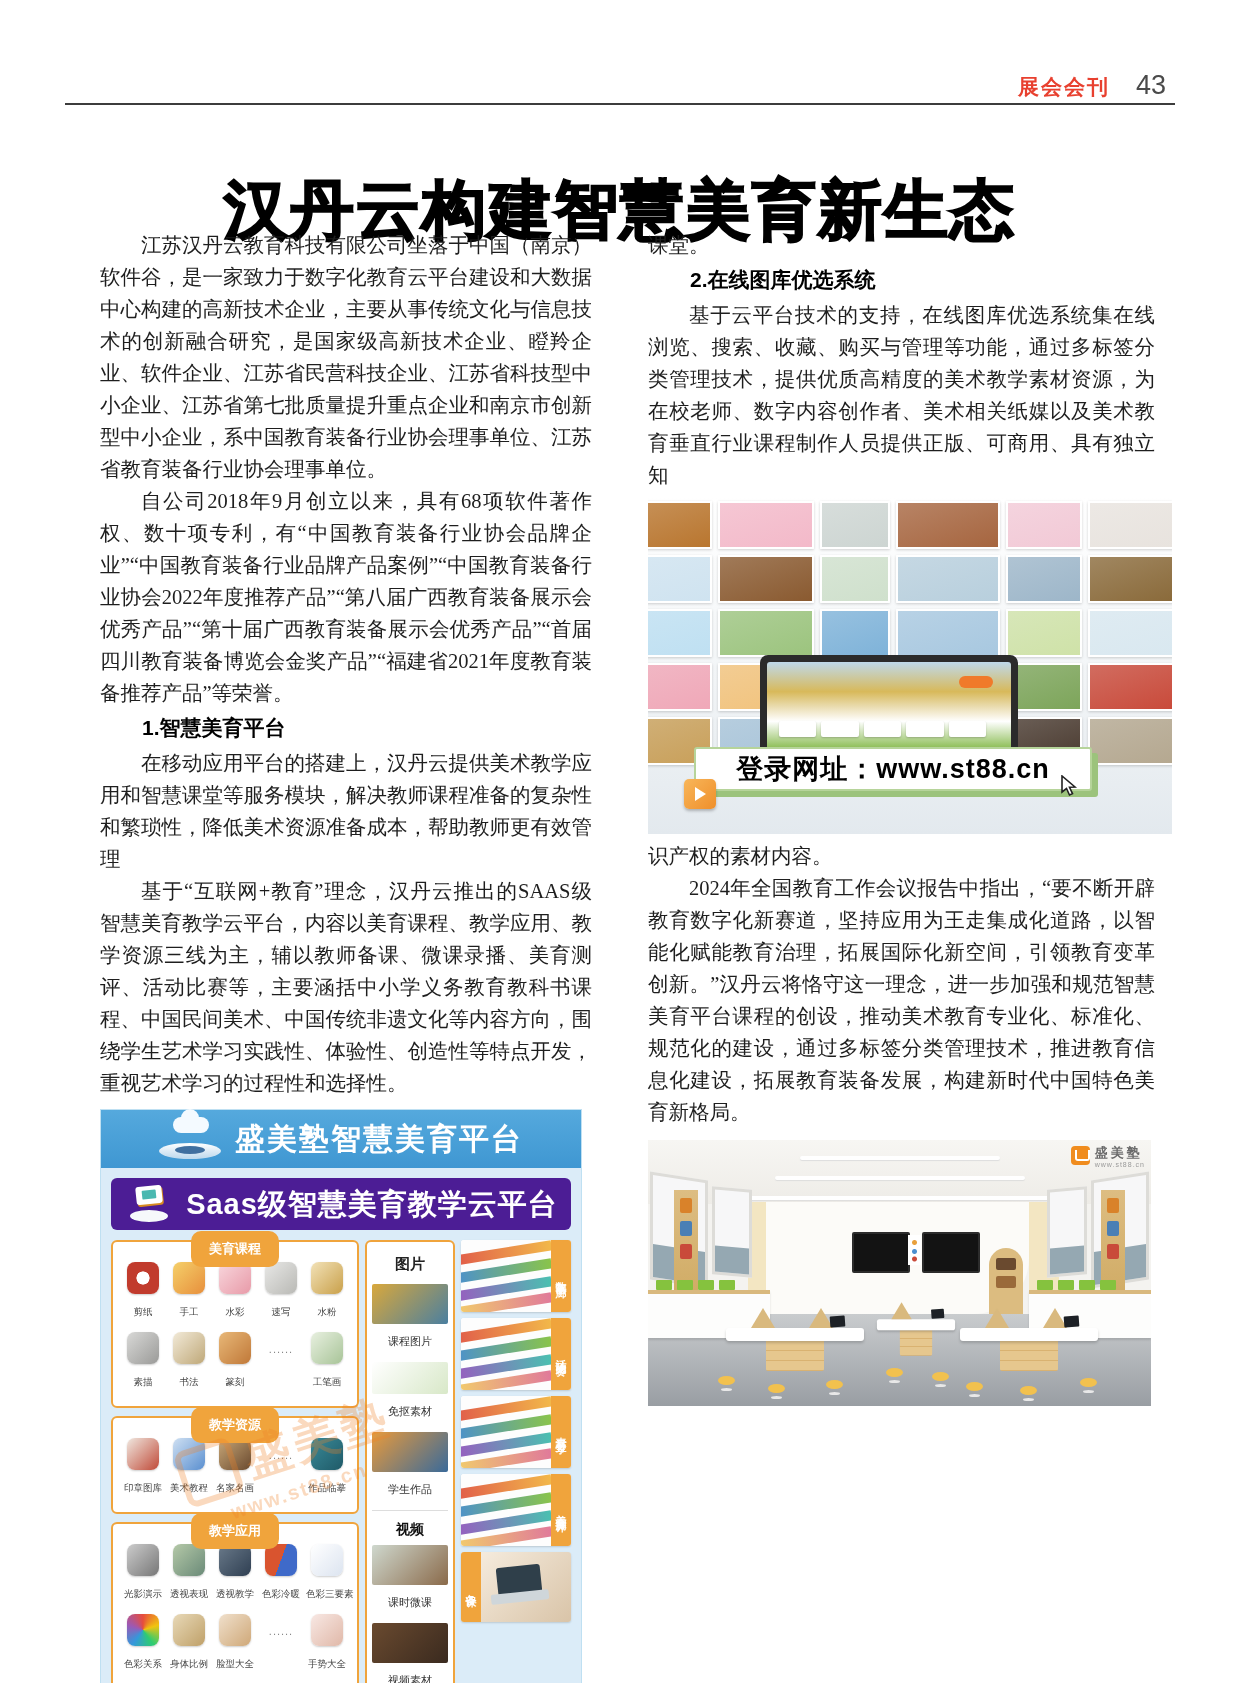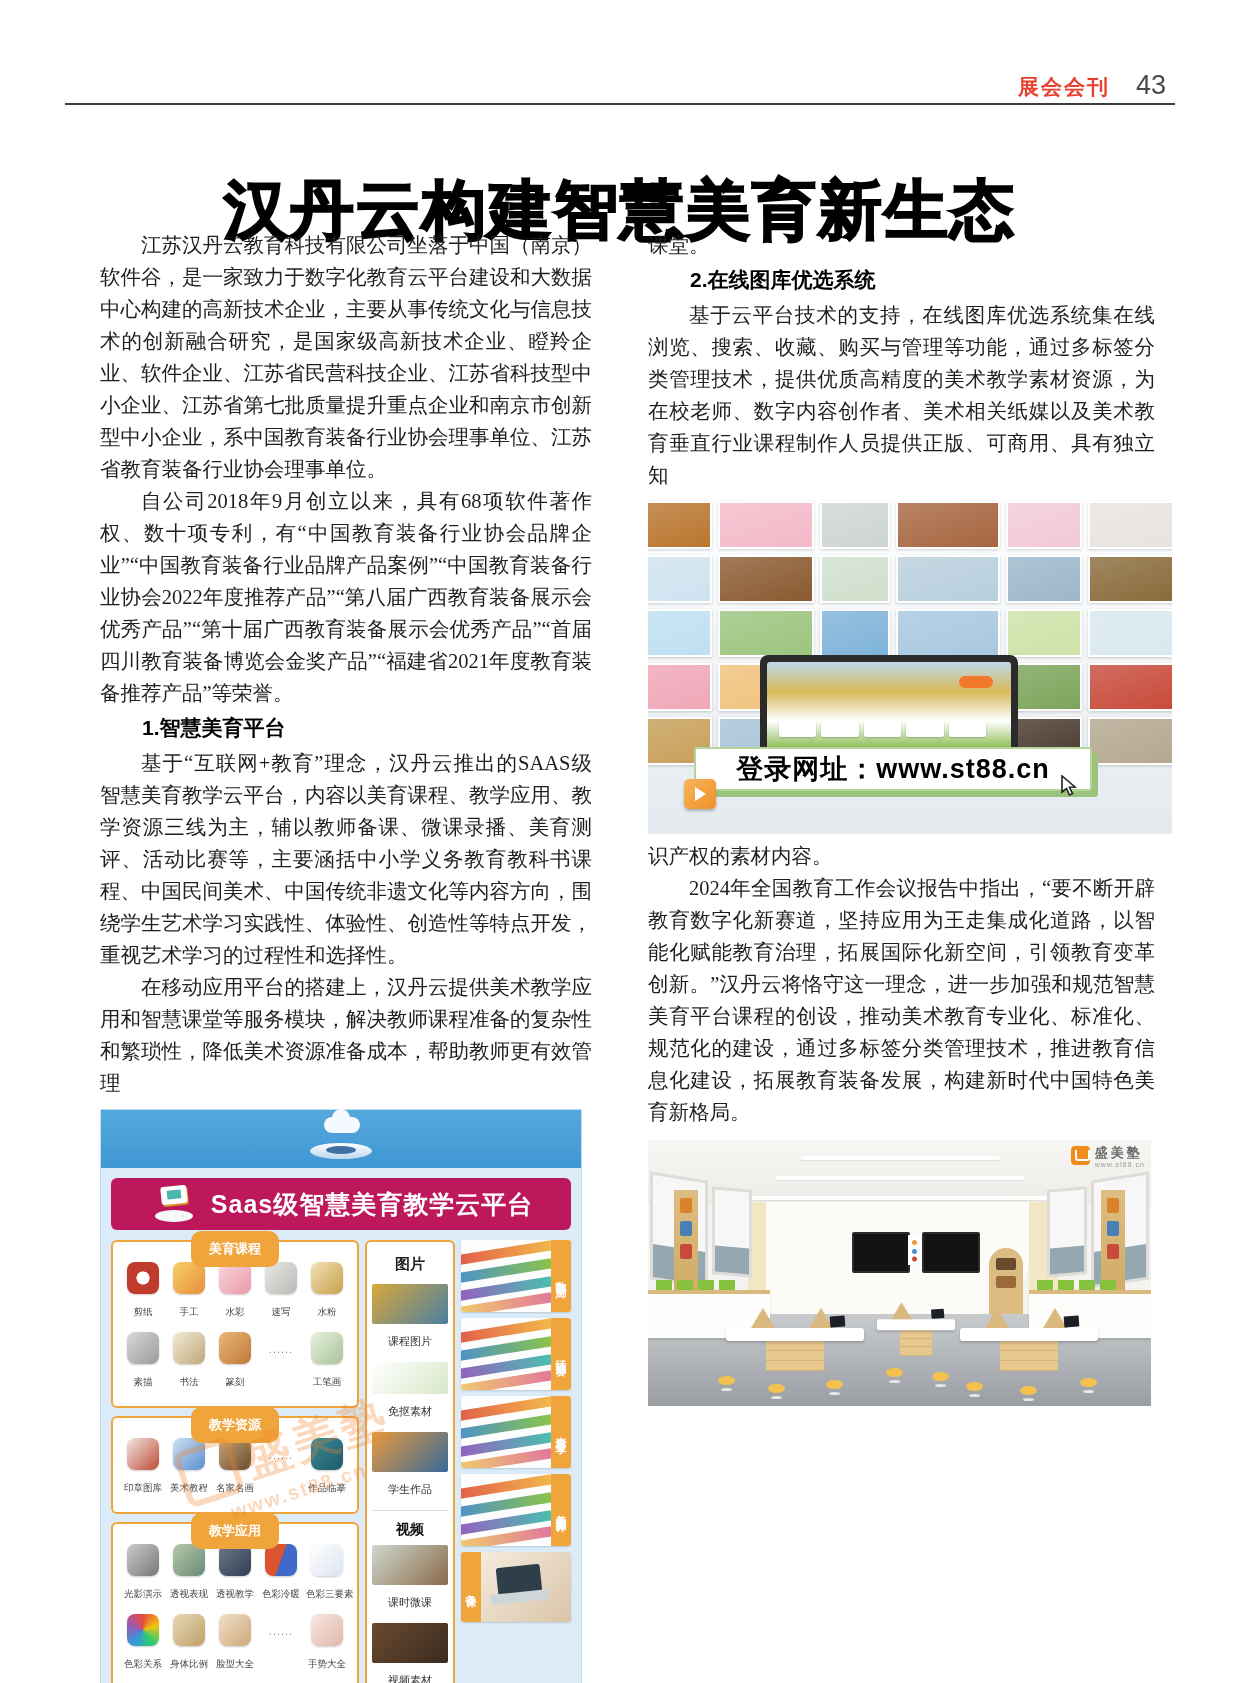--- a/index.html
+++ b/index.html
@@ -52,22 +52,22 @@
           font-family:"Liberation Sans","DejaVu Sans",sans-serif;}
   .poster-header{height:58px;background:linear-gradient(180deg,#55a9dd,#3f97d2);display:flex;align-items:center;justify-content:center;gap:14px;}
   .poster-title{color:#fff;font-size:30px;font-weight:900;letter-spacing:2px;}
   .cloudwrap{position:relative;width:62px;height:44px;}
   .cloudwrap .cloud{position:absolute;left:14px;top:0;width:36px;height:16px;background:#f4faff;border-radius:10px;}
   .cloudwrap .cloud::before{content:"";position:absolute;left:8px;top:-8px;width:18px;height:18px;background:#f4faff;border-radius:50%;}
   .cloudwrap .plat{position:absolute;bottom:2px;left:0;width:62px;height:16px;border-radius:50%;
                    background:linear-gradient(180deg,#ffffff,#bcd8ec);}
   .cloudwrap .plat::before{content:"";position:absolute;left:16px;top:3px;width:30px;height:8px;border-radius:50%;background:#3f6f9f;}
   .poster-body{position:relative;padding:10px;}
-  .saas-banner{height:52px;background:#be185d;border-radius:6px;display:flex;align-items:center;justify-content:center;gap:12px;
-               color:#fff;font-size:25px;font-weight:900;letter-spacing:1px;margin-bottom:10px;}
+  .saas-banner{height:52px;background:#4c1d95;border-radius:6px;display:flex;align-items:center;justify-content:center;gap:12px;
+               color:#fff;font-size:29px;font-weight:900;letter-spacing:1px;margin-bottom:10px;}
   .saasfig{position:relative;width:50px;height:40px;}
   .saasfig i{position:absolute;display:block;}
   .saasfig .f1{left:12px;top:2px;width:26px;height:18px;background:#fff;border-radius:3px;transform:rotate(-6deg);box-shadow:1px 2px 0 #d88a20;}
   .saasfig .f2{left:18px;top:6px;width:14px;height:9px;background:#4ab8b0;border-radius:1px;transform:rotate(-6deg);}
   .saasfig .f3{left:6px;bottom:2px;width:38px;height:12px;background:#f6f9fb;border-radius:50%;}
   .pgrid{display:flex;gap:6px;}
   .pcol-left{width:248px;display:flex;flex-direction:column;gap:8px;}
   .pbox{position:relative;background:#fff;border:2px solid #f0a43c;border-radius:6px;padding:16px 8px 6px 8px;}
   .pbox-label{position:absolute;top:-11px;left:50%;transform:translateX(-50%);background:#f0a43c;color:#fff;
               font-size:13px;font-weight:700;padding:2px 18px;border-radius:10px;white-space:nowrap;}
@@ -156,29 +156,30 @@
     <span class="pnum">43</span>
   </div>
   <div class="rule"></div>
 
   <h1 class="title">汉丹云构建智慧美育新生态</h1>
 
   <div class="col col-left">
     <p>江苏汉丹云教育科技有限公司坐落于中国（南京）软件谷，是一家致力于数字化教育云平台建设和大数据中心构建的高新技术企业，主要从事传统文化与信息技术的创新融合研究，是国家级高新技术企业、瞪羚企业、软件企业、江苏省民营科技企业、江苏省科技型中小企业、江苏省第七批质量提升重点企业和南京市创新型中小企业，系中国教育装备行业协会理事单位、江苏省教育装备行业协会理事单位。</p>
     <p>自公司2018年9月创立以来，具有68项软件著作权、数十项专利，有“中国教育装备行业协会品牌企业”“中国教育装备行业品牌产品案例”“中国教育装备行业协会2022年度推荐产品”“第八届广西教育装备展示会优秀产品”“第十届广西教育装备展示会优秀产品”“首届四川教育装备博览会金奖产品”“福建省2021年度教育装备推荐产品”等荣誉。</p>
     <h3>1.智慧美育平台</h3>
+    <p>在移动应用平台的搭建上，汉丹云提供美术教学应用和智慧课堂等服务模块，解决教师课程准备的复杂性和繁琐性，降低美术资源准备成本，帮助教师更有效管理</p>
     <p>基于“互联网+教育”理念，汉丹云推出的SAAS级智慧美育教学云平台，内容以美育课程、教学应用、教学资源三线为主，辅以教师备课、微课录播、美育测评、活动比赛等，主要涵括中小学义务教育教科书课程、中国民间美术、中国传统非遗文化等内容方向，围绕学生艺术学习实践性、体验性、创造性等特点开发，重视艺术学习的过程性和选择性。</p>
-    <p>在移动应用平台的搭建上，汉丹云提供美术教学应用和智慧课堂等服务模块，解决教师课程准备的复杂性和繁琐性，降低美术资源准备成本，帮助教师更有效管理</p>
 
     <figure class="poster" style="margin-block:10px 0;margin-inline:0;">
       <div class="poster-header">
         <span class="cloudwrap">
             <span class="cloud"></span>
             <span class="plat"></span>
           </span>
+        <span class="poster-title">盛美塾智慧美育平台</span>
       </div>
       <div class="poster-body">
         <div class="saas-banner">
           <span class="saasfig">
               <i class="f1"></i>
               <i class="f2"></i>
               <i class="f3"></i>
             </span>
           <span>Saas级智慧美育教学云平台</span>
         </div>

